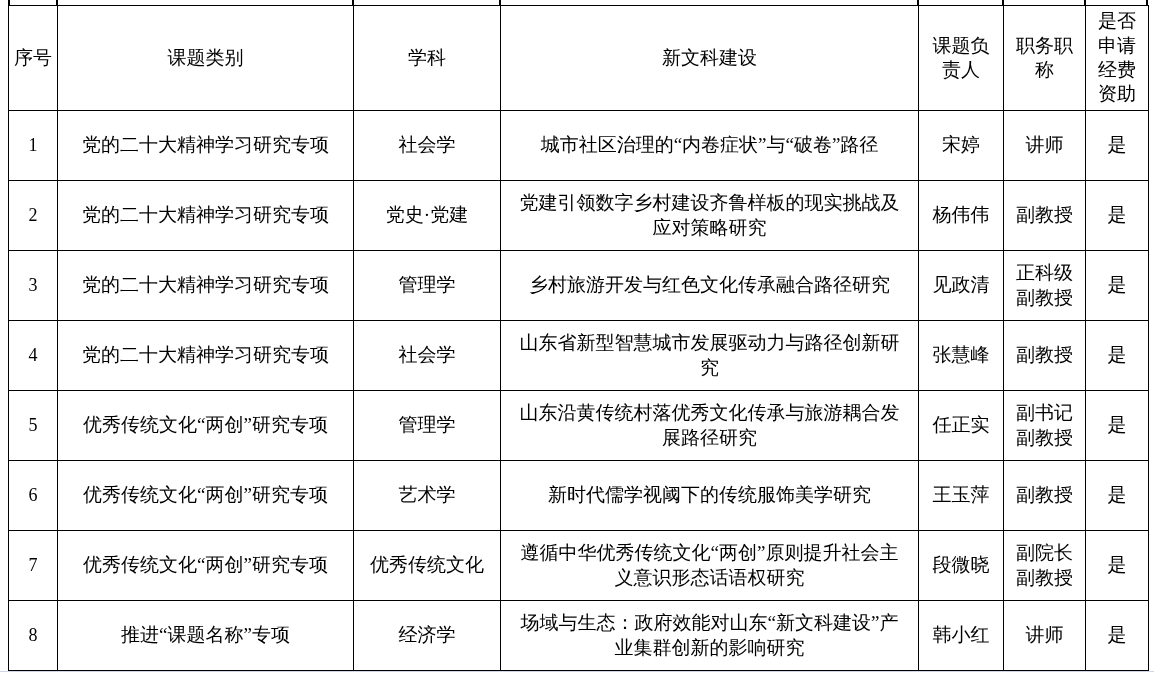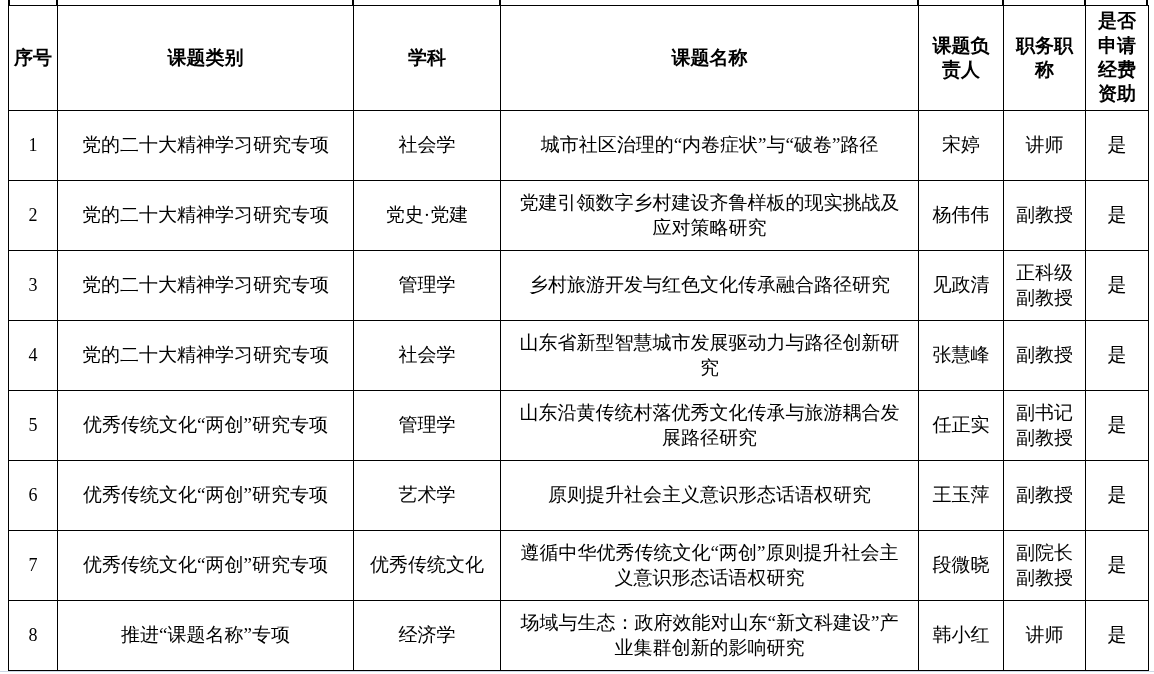--- a/index.html
+++ b/index.html
@@ -26,21 +26,21 @@
     vertical-align: middle;
     white-space: pre-line;
     overflow: hidden;
     font-size: 19px;
     line-height: 1.28;
     padding: 2px 4px;
     font-weight: normal;
   }
   thead tr { height: 105px; }
   tbody tr { height: 70px; }
-  th { font-weight: bold; }
+  th { font-weight: normal; }
   td.c-title { padding: 3px 12px; }
   td.c-index { font-size: 18px; }
   td.c-position, td.c-leader { padding: 2px 2px; }
   .tick {
     position: absolute;
     top: 0;
     width: 2px;
     height: 6px;
     background: #000000;
   }
@@ -77,21 +77,21 @@
       <col style="width:418px">
       <col style="width:85px">
       <col style="width:82px">
       <col style="width:63px">
     </colgroup>
     <thead>
       <tr>
         <th>序号</th>
         <th>课题类别</th>
         <th>学科</th>
-        <th>课题名称</th>
+        <th>新文科建设</th>
         <th>课题负
 责人</th>
         <th>职务职
 称</th>
         <th>是否
 申请
 经费
 资助</th>
       </tr>
     </thead>
@@ -140,21 +140,21 @@
         <td class="c-title">山东沿黄传统村落优秀文化传承与旅游耦合发展路径研究</td>
         <td class="c-leader">任正实</td>
         <td class="c-position">副书记
 副教授</td>
         <td class="c-funding">是</td>
       </tr>
       <tr>
         <td class="c-index">6</td>
         <td class="c-category">优秀传统文化“两创”研究专项</td>
         <td class="c-discipline">艺术学</td>
-        <td class="c-title">原则提升社会主义意识形态话语权研究</td>
+        <td class="c-title">新时代儒学视阈下的传统服饰美学研究</td>
         <td class="c-leader">王玉萍</td>
         <td class="c-position">副教授</td>
         <td class="c-funding">是</td>
       </tr>
       <tr>
         <td class="c-index">7</td>
         <td class="c-category">优秀传统文化“两创”研究专项</td>
         <td class="c-discipline">优秀传统文化</td>
         <td class="c-title">遵循中华优秀传统文化“两创”原则提升社会主义意识形态话语权研究</td>
         <td class="c-leader">段微晓</td>

